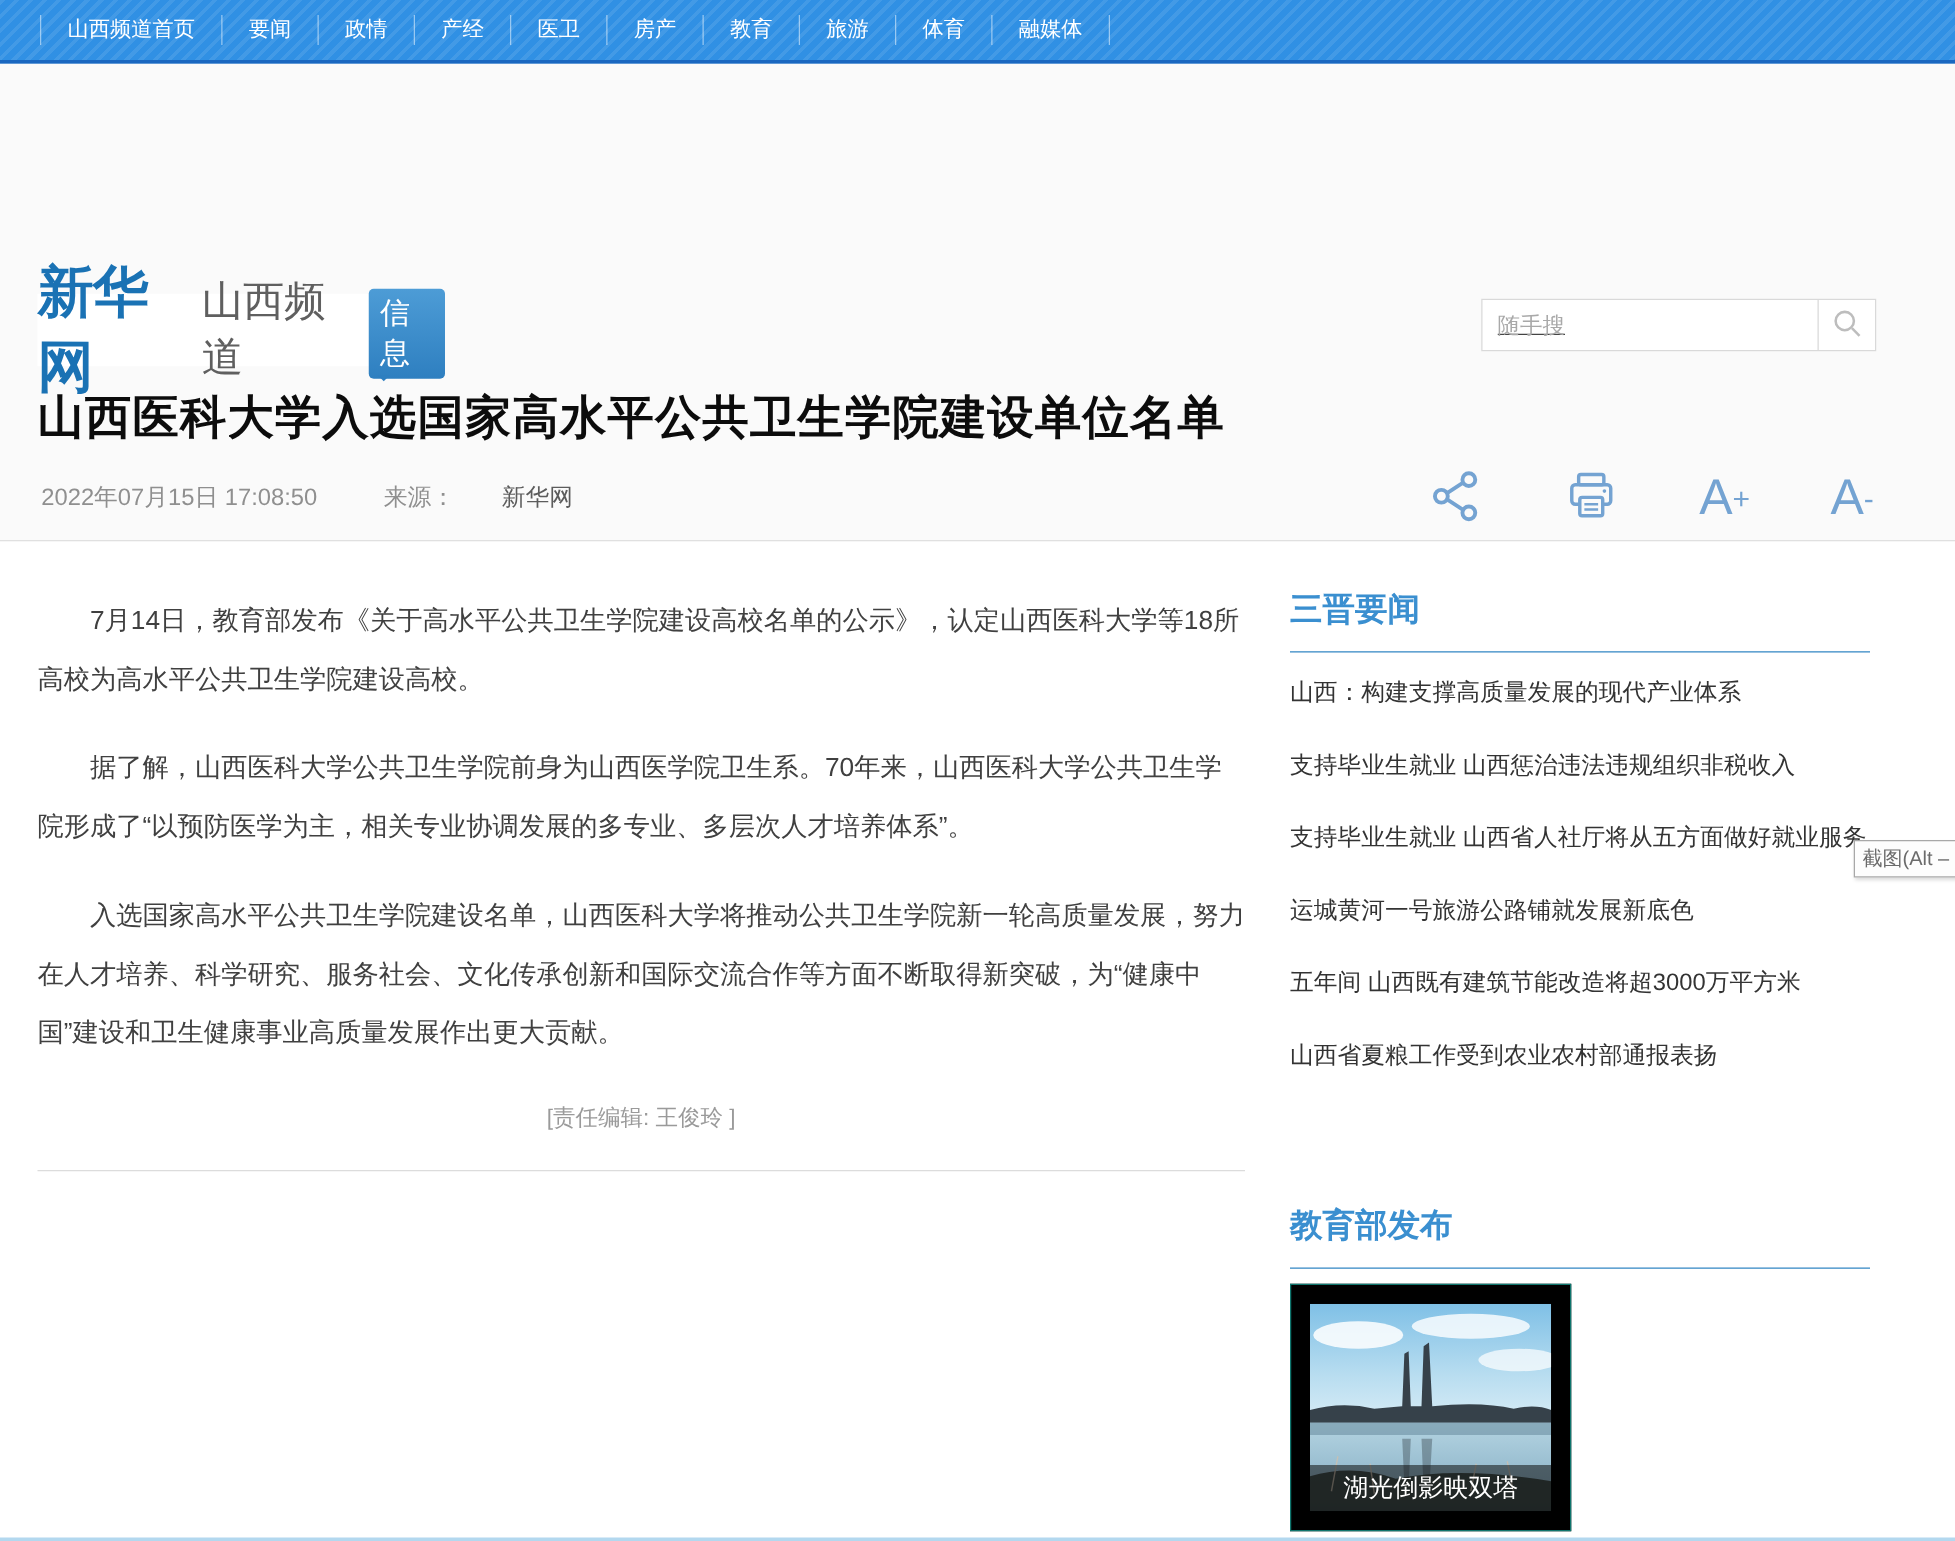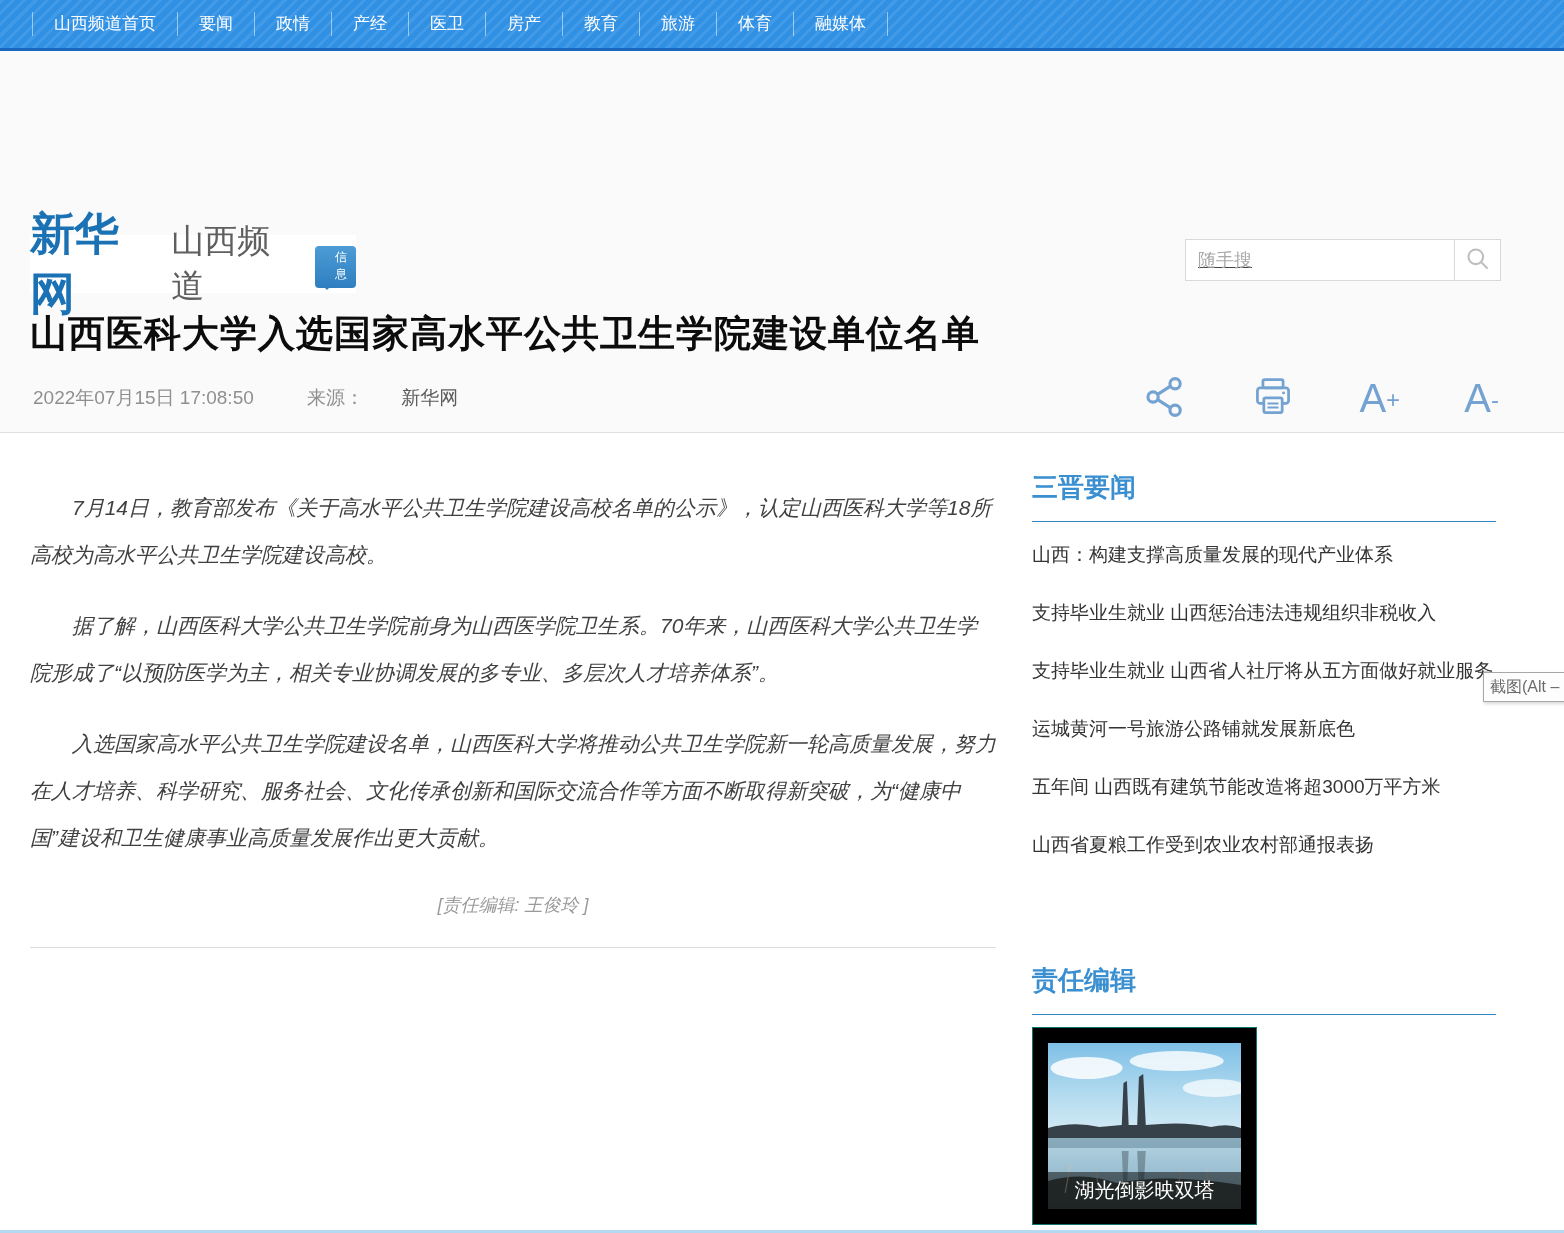--- a/index.html
+++ b/index.html
@@ -18,40 +18,40 @@
     color:#fff; font-size:17px; padding:0 21px; height:24px; line-height:24px;
     border-left:1px solid rgba(255,255,255,.5); cursor:pointer; white-space:nowrap;
   }
   .topnav li:last-child{ border-right:1px solid rgba(255,255,255,.5); }
 
   
   .header{ position:absolute; top:51px; left:0; width:100%; height:382px; background:#fafafa; border-bottom:1px solid #e0e0e0; }
   .logo-box{ position:absolute; left:30px; top:184px; width:326px; height:58px; background:#fff; display:flex; align-items:center; }
   .logo-brand{ font-size:45px; font-weight:900; color:#1a72b4; letter-spacing:-1px; }
   .logo-channel{ font-size:33px; color:#5f5f5f; margin-left:13px; }
-  .logo-badge{ position:relative; margin-left:15px; margin-top:6px; background:linear-gradient(#4d9cd6,#2e7fc0); color:#fff; font-size:12px; padding:3px 9px 5px; border-radius:4px;text-align:right; }
+  .logo-badge{ position:relative; margin-left:15px; margin-top:6px; background:linear-gradient(#4d9cd6,#2e7fc0); color:#fff; font-size:24px; padding:3px 9px 5px; border-radius:4px; }
   .logo-badge:after{ content:""; position:absolute; left:7px; bottom:-7px; border:5px solid transparent; border-top-color:#2e7fc0; }
 
   .searchbar{ position:absolute; left:1185px; top:188px; width:316px; height:42px; background:#fff; border:1px solid #d9d9d9; display:flex; }
   .searchbar input{ flex:1; border:none; outline:none; font-size:18px; padding:0 12px; color:#444; background:transparent; font-family:inherit;text-decoration:underline; }
   .searchbar input::placeholder{ color:#a9a9a9; }
   .search-btn{ width:46px; border:none; border-left:1px solid #d9d9d9; background:#fff; display:flex; align-items:center; justify-content:center; cursor:pointer; }
 
   .article-title{ position:absolute; left:30px; top:258px; width:1150px; font-size:37px; font-weight:bold; color:#0c0c0c; letter-spacing:1px; }
   .meta{ position:absolute; left:33px; top:334px; font-size:19px; color:#8f8f8f; }
   .meta .src-label{ margin-left:48px; }
   .meta .src-name{ margin-left:32px; color:#5c5c5c; }
 
   .toolbar{ position:absolute; left:1143px; top:322px; width:356px; height:50px; display:flex; justify-content:space-between; align-items:center; }
   .tool-btn{ background:none; border:none; cursor:pointer; color:#74a3d2; display:flex; align-items:flex-start; }
   .font-a{ font-size:40px; line-height:40px; color:#74a3d2; font-weight:400; }
   .font-sign{ font-size:24px; line-height:20px; color:#74a3d2; position:relative; top:-4px; }
 
   
-  .article{ position:absolute; left:30px; top:470px; width:966px;font-style:italic; }
+  .article{ position:absolute; left:30px; top:459px; width:966px; }
   .article p{ font-size:21px; color:#404040; line-height:47px; text-indent:42px; margin:14px 0 24px; }
   .editor{ text-align:center; color:#9a9a9a; font-size:18px; margin-top:32px; }
   .article-divider{ border-top:1px solid #dcdcdc; margin-top:30px; }
 
   
   .sidebar{ position:absolute; left:1032px; top:470px; width:464px; height:763px; }
   .side-heading{ font-size:26px; color:#3a8fd0; padding-bottom:16px; border-bottom:1px solid #3286c4; }
   .news-list{ list-style:none; margin-top:4px; }
   .news-list li{ font-size:19px; color:#333; line-height:28px; padding:15px 0; cursor:pointer; }
 
@@ -166,21 +166,21 @@
     <ul class="news-list">
       <li>山西：构建支撑高质量发展的现代产业体系</li>
       <li>支持毕业生就业 山西惩治违法违规组织非税收入</li>
       <li>支持毕业生就业 山西省人社厅将从五方面做好就业服务</li>
       <li>运城黄河一号旅游公路铺就发展新底色</li>
       <li>五年间 山西既有建筑节能改造将超3000万平方米</li>
       <li>山西省夏粮工作受到农业农村部通报表扬</li>
     </ul>
 
     <div class="gallery-section">
-      <h2 class="side-heading">责任编辑</h2>
+      <h2 class="side-heading">教育部发布</h2>
       <div class="gallery">
 
         <div class="photo-card">
           <div class="photo">
             <svg viewBox="0 0 225 166" width="100%" height="100%" preserveAspectRatio="none">
               <defs>
                 <linearGradient id="sky" x1="0" y1="0" x2="0" y2="1">
                   <stop offset="0" stop-color="#7fc0e6"></stop>
                     <stop offset="0.6" stop-color="#b8ddf0"></stop>
                     <stop offset="1" stop-color="#d8ecf6"></stop>

